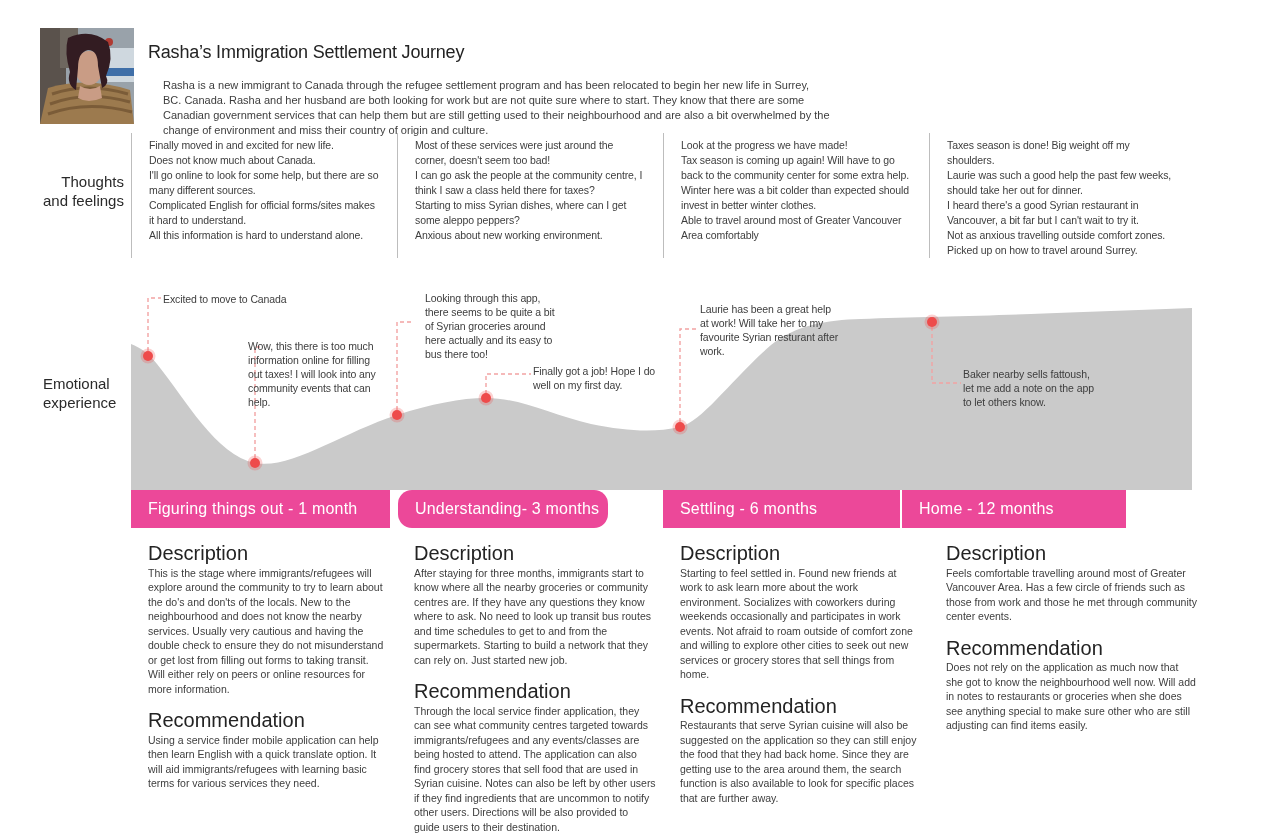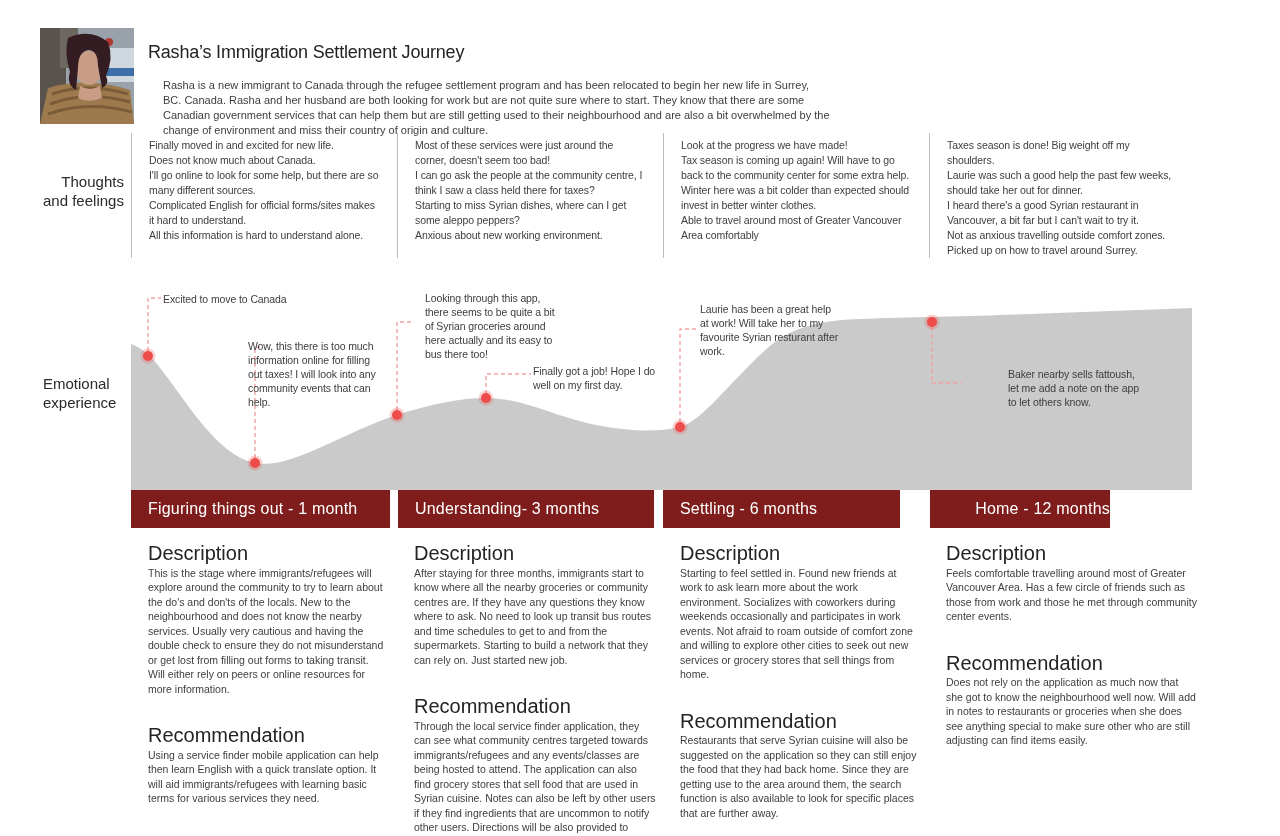--- a/index.html
+++ b/index.html
@@ -34,41 +34,41 @@
   
   .curve-svg{left:131px;top:290px;width:1061px;height:200px;}
 
   
   .annot{font-size:10.5px;line-height:14px;letter-spacing:-0.1px;color:#3d3d3d;}
   .annot-1{left:163px;top:292px;width:150px;}
   .annot-2{left:248px;top:317px;width:128px;margin-top:22px;}
   .annot-3{left:425px;top:291px;width:140px;}
   .annot-4{left:533px;top:364px;width:134px;}
   .annot-5{left:700px;top:302px;width:142px;}
-  .annot-6{left:1008px;top:367px;width:140px;}
+  .annot-6{left:963px;top:367px;width:140px;}
 
   
   .stage-bar{
-    top:490px;height:38px;background:#7f1d1d;
+    top:490px;height:38px;background:#ec4899;
     color:#ffffff;font-size:16px;line-height:38px;
     padding-left:17px;box-sizing:border-box;letter-spacing:0.2px;font-weight:400;
   }
   .stage-1{left:131px;width:259px;}
-  .stage-2{left:398px;width:256px;}
+  .stage-2{left:398px;width:210px;border-radius:14px;}
   .stage-3{left:663px;width:237px;}
-  .stage-4{left:930px;width:180px;text-align:right;}
+  .stage-4{left:902px;width:224px;}
 
   
   .detail-col{top:546px;font-size:10.5px;line-height:14.5px;color:#3d3d3d;}
   .detail-1{left:148px;width:237px;}
   .detail-2{left:414px;width:242px;}
   .detail-3{left:680px;width:238px;}
   .detail-4{left:946px;width:252px;}
   .detail-heading{font-size:20px;color:#232323;margin:0 0 5px 0;font-weight:400;}
-  .rec-heading{margin-top:32px;}
+  .rec-heading{margin-top:17px;}
 </style>
 </head>
 <body>
 
 <div class="abs photo">
   <svg width="94" height="96" viewBox="0 0 94 96">
     <rect x="0" y="0" width="94" height="96" fill="#99a2aa"></rect>
     <rect x="0" y="0" width="26" height="96" fill="#5a524c"></rect>
     <rect x="20" y="0" width="18" height="40" fill="#6e675f"></rect>
     <rect x="62" y="20" width="32" height="34" fill="#cfd8df"></rect>

